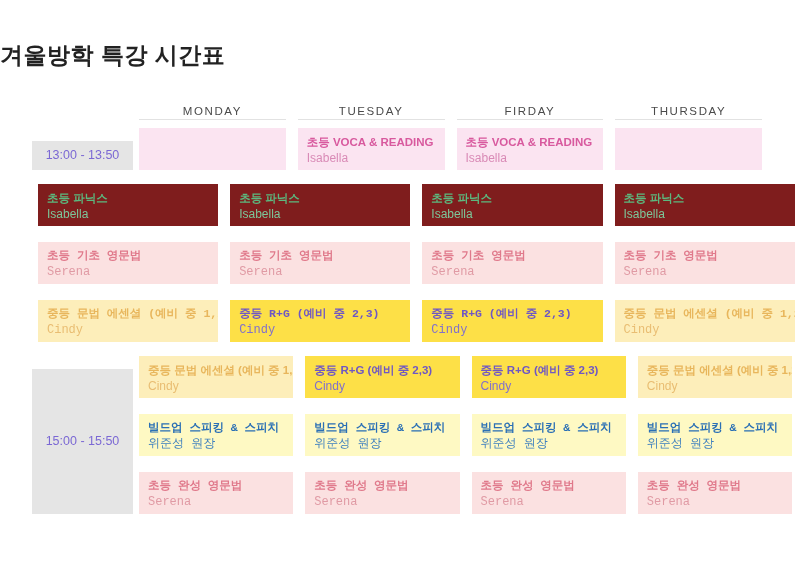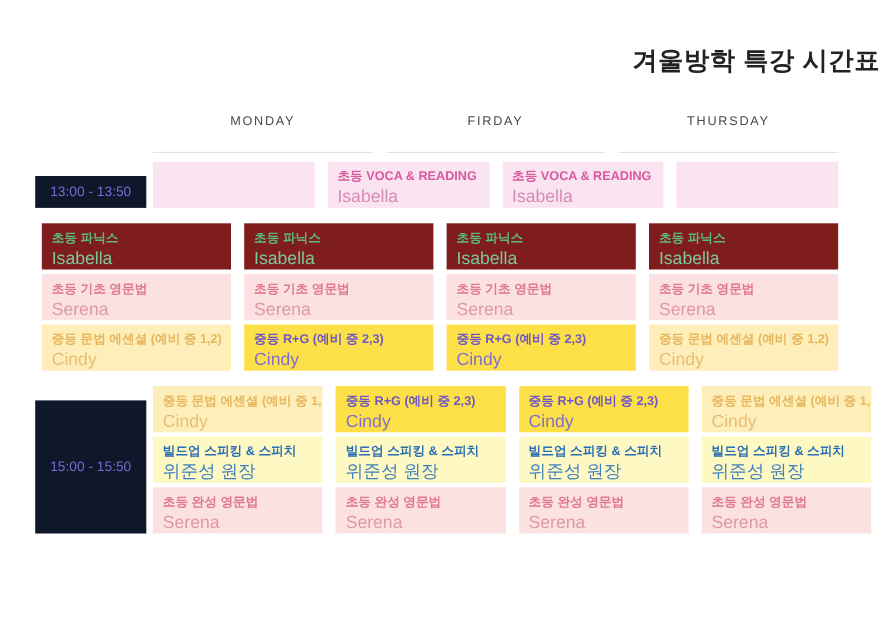--- a/index.html
+++ b/index.html
@@ -7,79 +7,79 @@
     width:800px;height:566px;
     background:#ffffff;
     font-family:"Liberation Sans","DejaVu Sans",sans-serif;
     overflow:hidden;
     -webkit-font-smoothing:antialiased;
   }
   .page{position:relative;width:800px;height:566px;}
 
   .title{
     position:absolute;top:40px;left:0;width:800px;
-    text-align:right;
+    text-align:left;
     font-size:23px;font-weight:bold;color:#222222;
     letter-spacing:0.5px;
   }
 
   .sheet{
     position:absolute;left:32px;top:105px;
     width:736px;
   }
 
   
   .hdr-row{display:flex;}
   .hdr-spacer{width:101px;flex:0 0 101px;}
   .hdr-cell{
     flex:1 1 0;
     margin:0 6px;
-    padding-bottom:21px;
+    padding-bottom:2px;
     text-align:center;
     font-size:11.5px;
     letter-spacing:1.6px;
     color:#4a4a4a;
     border-bottom:1px solid #e2e2e2;
   }
 
   
   .block{display:flex;margin-top:8px;}
   .block.gap{margin-top:14px;}
 
   .time-cell{
     width:101px;flex:0 0 101px;
-    background:#0f172a;
+    background:#e5e5e5;
     color:#7b68d4;
     font-size:12.5px;
     display:flex;align-items:center;justify-content:center;
     text-align:center;
     line-height:1.2;
     margin-top:13px;
   }
 
   .grid{flex:1 1 0;display:flex;flex-direction:column;}
   .sub-row{display:flex;}
-  .sub-row + .sub-row{margin-top:4px;}
+  .sub-row + .sub-row{margin-top:16px;font-family:Liberation Mono, monospace;}
 
   .cell{
     flex:1 1 0;
     margin:0 6px;
     height:42px;
     box-sizing:border-box;
     padding:7px 9px 0 9px;
     overflow:hidden;
   }
   .cell .c-title{
     font-size:11.5px;
     font-weight:bold;
     line-height:1.25;
     white-space:nowrap;
   }
   .cell .c-teacher{
-    font-size:16px;
+    font-size:12px;
     font-weight:normal;
     line-height:1.5;
     white-space:nowrap;
   }
 
   
   .c-pink   {background:#fbe4f1;}
   .c-pink   .c-title{color:#d8599e;}
   .c-pink   .c-teacher{color:#d98ab6;}
 
@@ -108,20 +108,21 @@
 
 <div class="page">
 
   <div class="title">겨울방학 특강 시간표</div>
 
   <div class="sheet">
     <div class="hdr-row">
       <div class="hdr-spacer"></div>
 
     <div class="hdr-cell">MONDAY</div>
+        <div class="hdr-cell">TUESDAY</div>
         <div class="hdr-cell">FIRDAY</div>
         <div class="hdr-cell">THURSDAY</div>
       </div>
 
   <div class="block">
         <div class="time-cell">13:00 - 13:50</div>
         <div class="grid">
           <div class="sub-row">
             <div class="cell c-pink empty"></div>
             <div class="cell c-pink">

